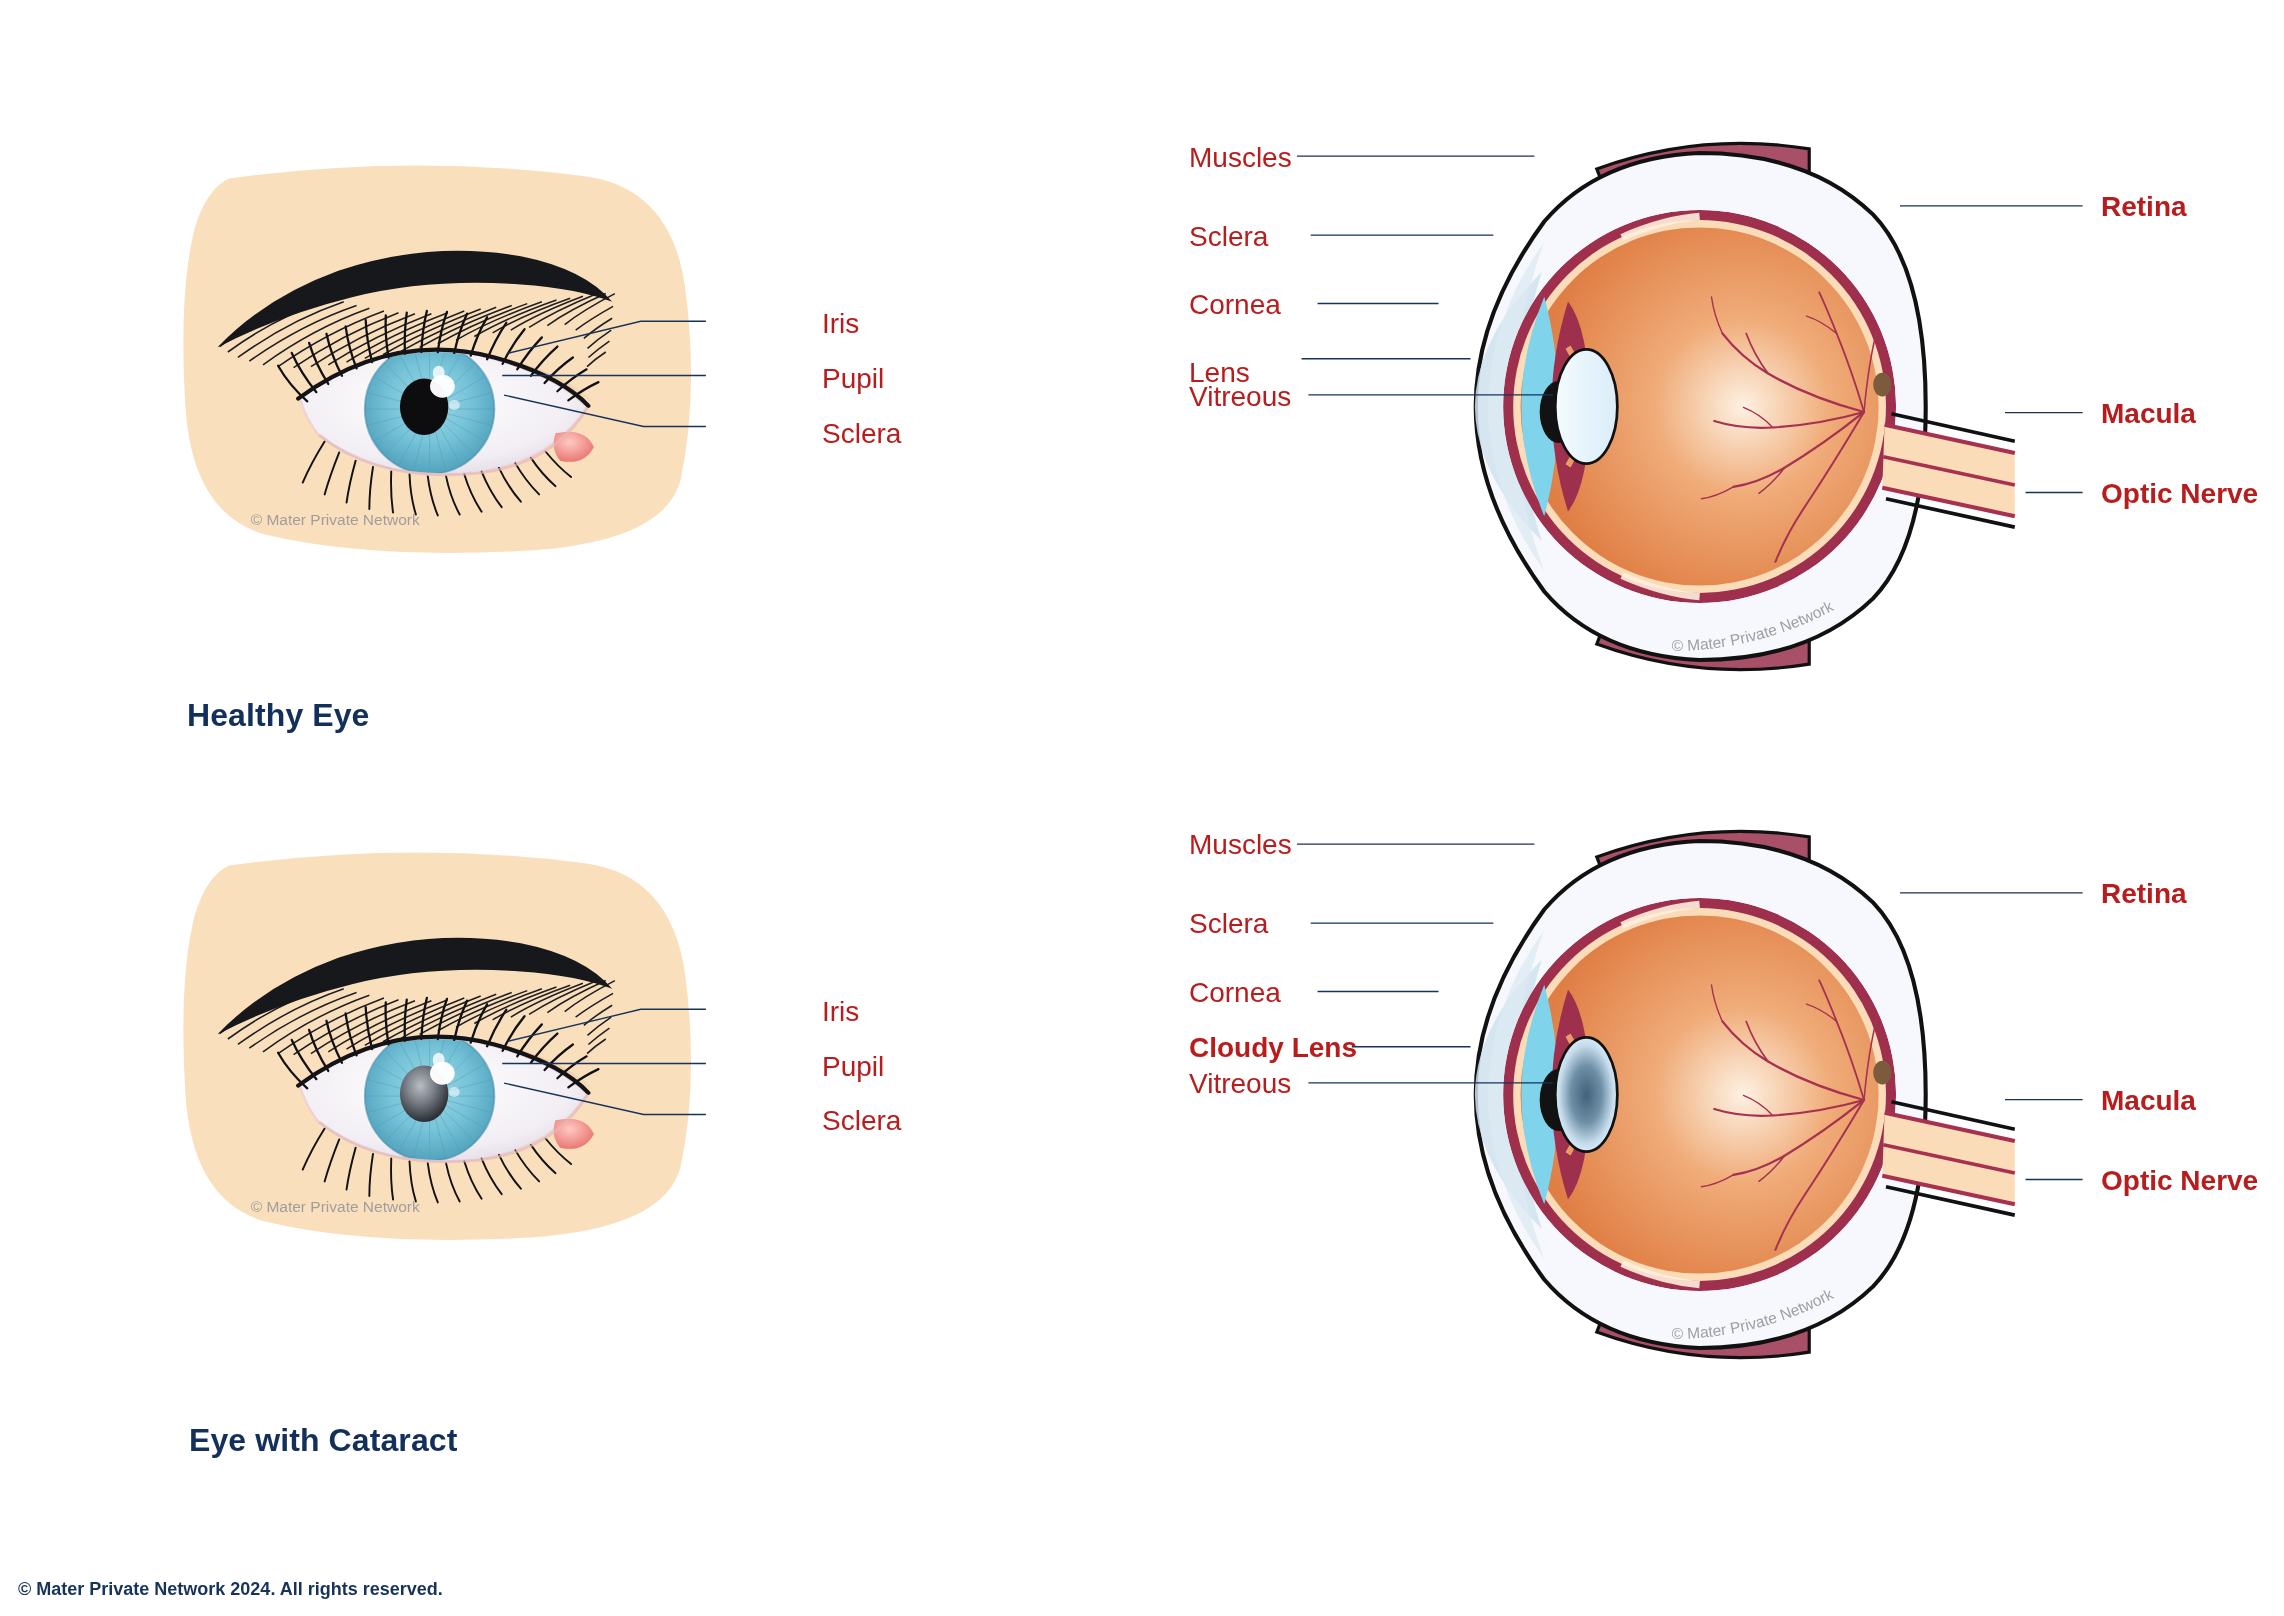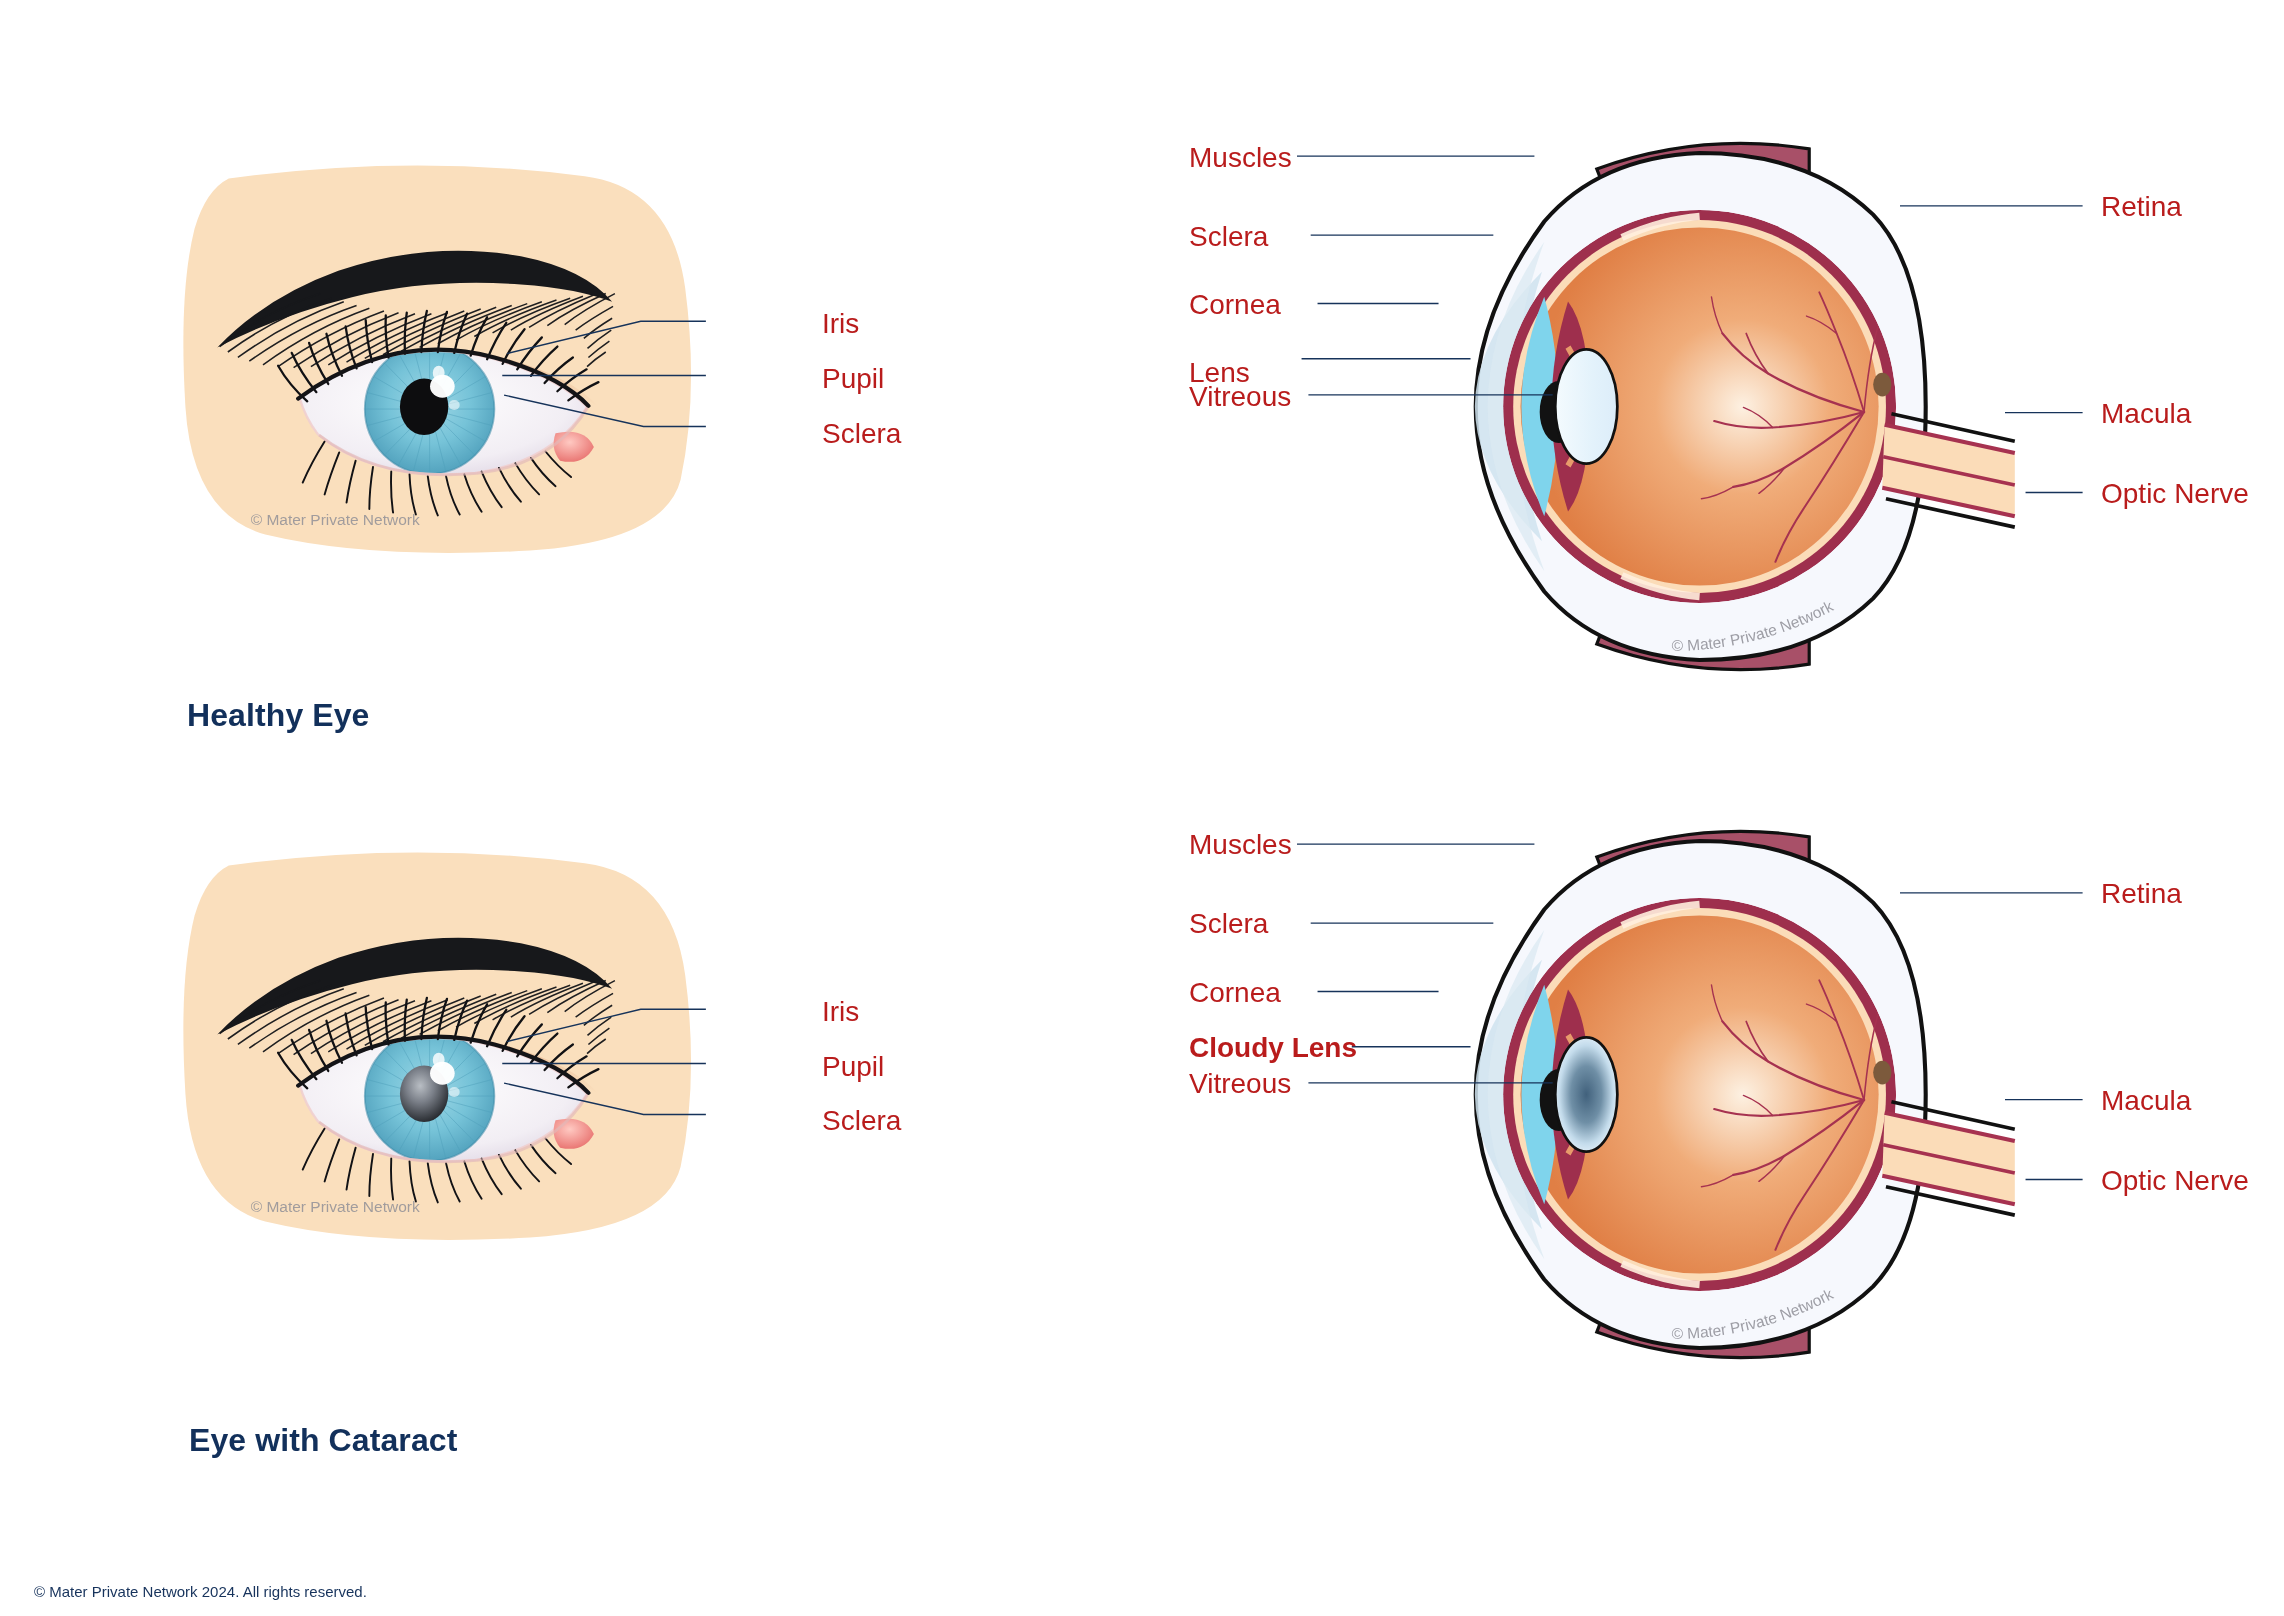--- a/index.html
+++ b/index.html
@@ -14,35 +14,36 @@
 
   
   .label {
     position:absolute;
     font-size:28px;
     color:#b91c1c;
     white-space:nowrap;
     line-height:1;
     font-family:"Liberation Sans", sans-serif;
   }
-  .label.right-al { text-align:left; }
+  .label.right-al { text-align:left;font-weight:bold; }
   .section-title {
     position:absolute;
     font-size:32px;
     font-weight:bold;
     color:#12305b;
     white-space:nowrap;
     letter-spacing:0.1px;
   }
   .footer {
     position:absolute;
-    left:34px; bottom:17.4px;
-    font-size:15px;
+    left:18px; bottom:17.4px;
+    font-size:18px;
     color:#17335c;
     white-space:nowrap;
+    font-weight:bold;
   }
 
   
   svg { display:block; overflow:visible; }
 </style>
 </head>
 <body>
 
 <div class="panel" style="left:174px; top:151px; width:534px; height:402px;">
   <svg width="534" height="402" viewBox="0 0 1170 880">

